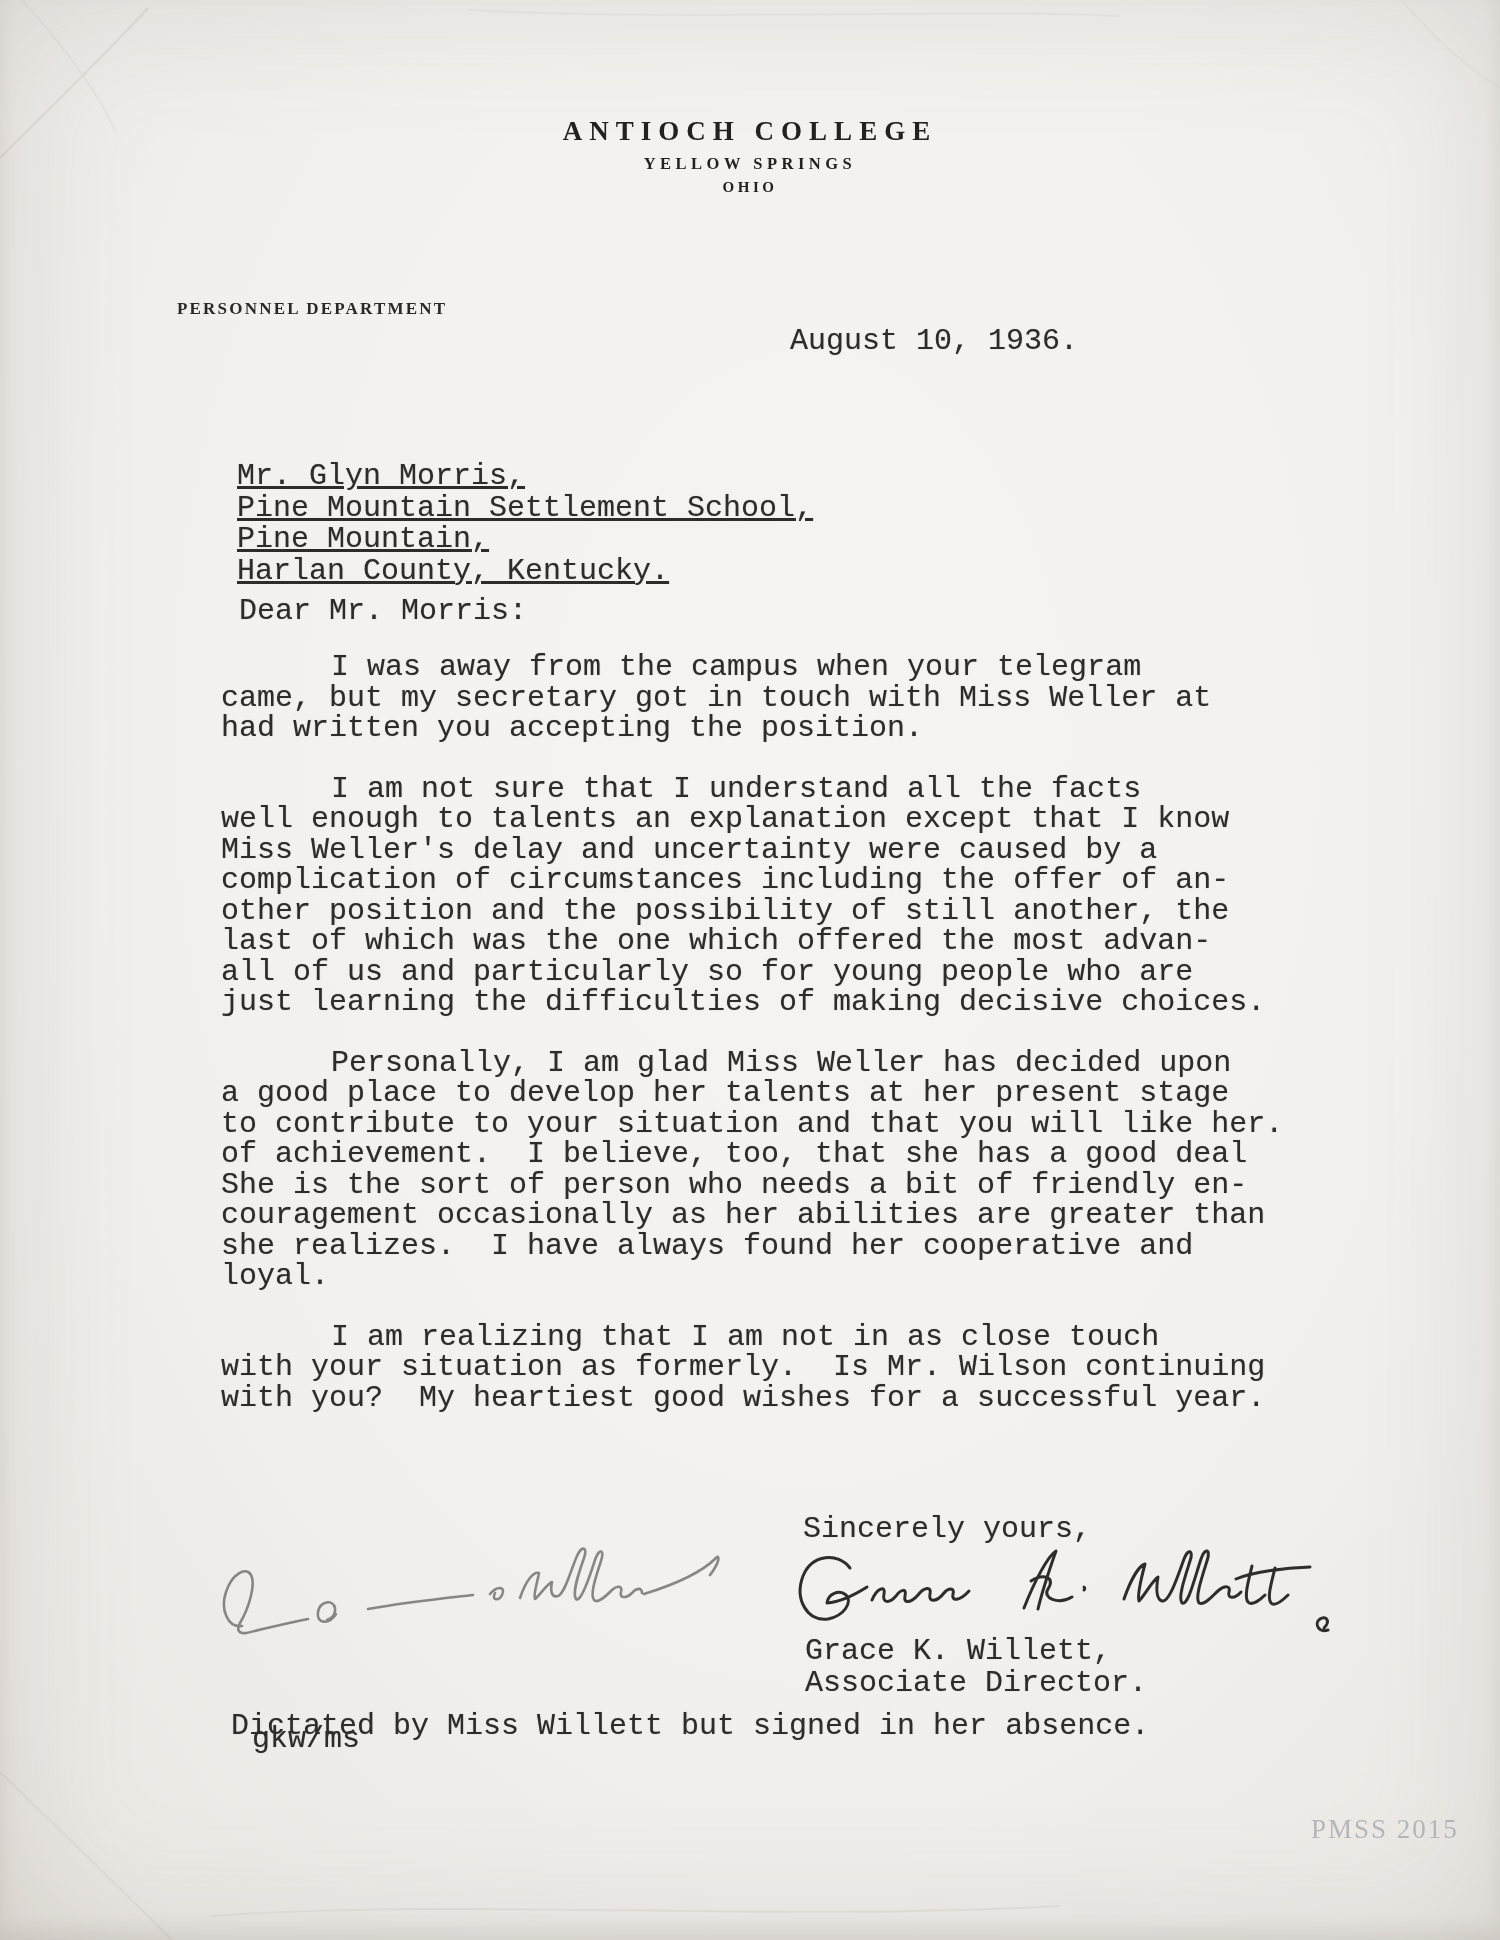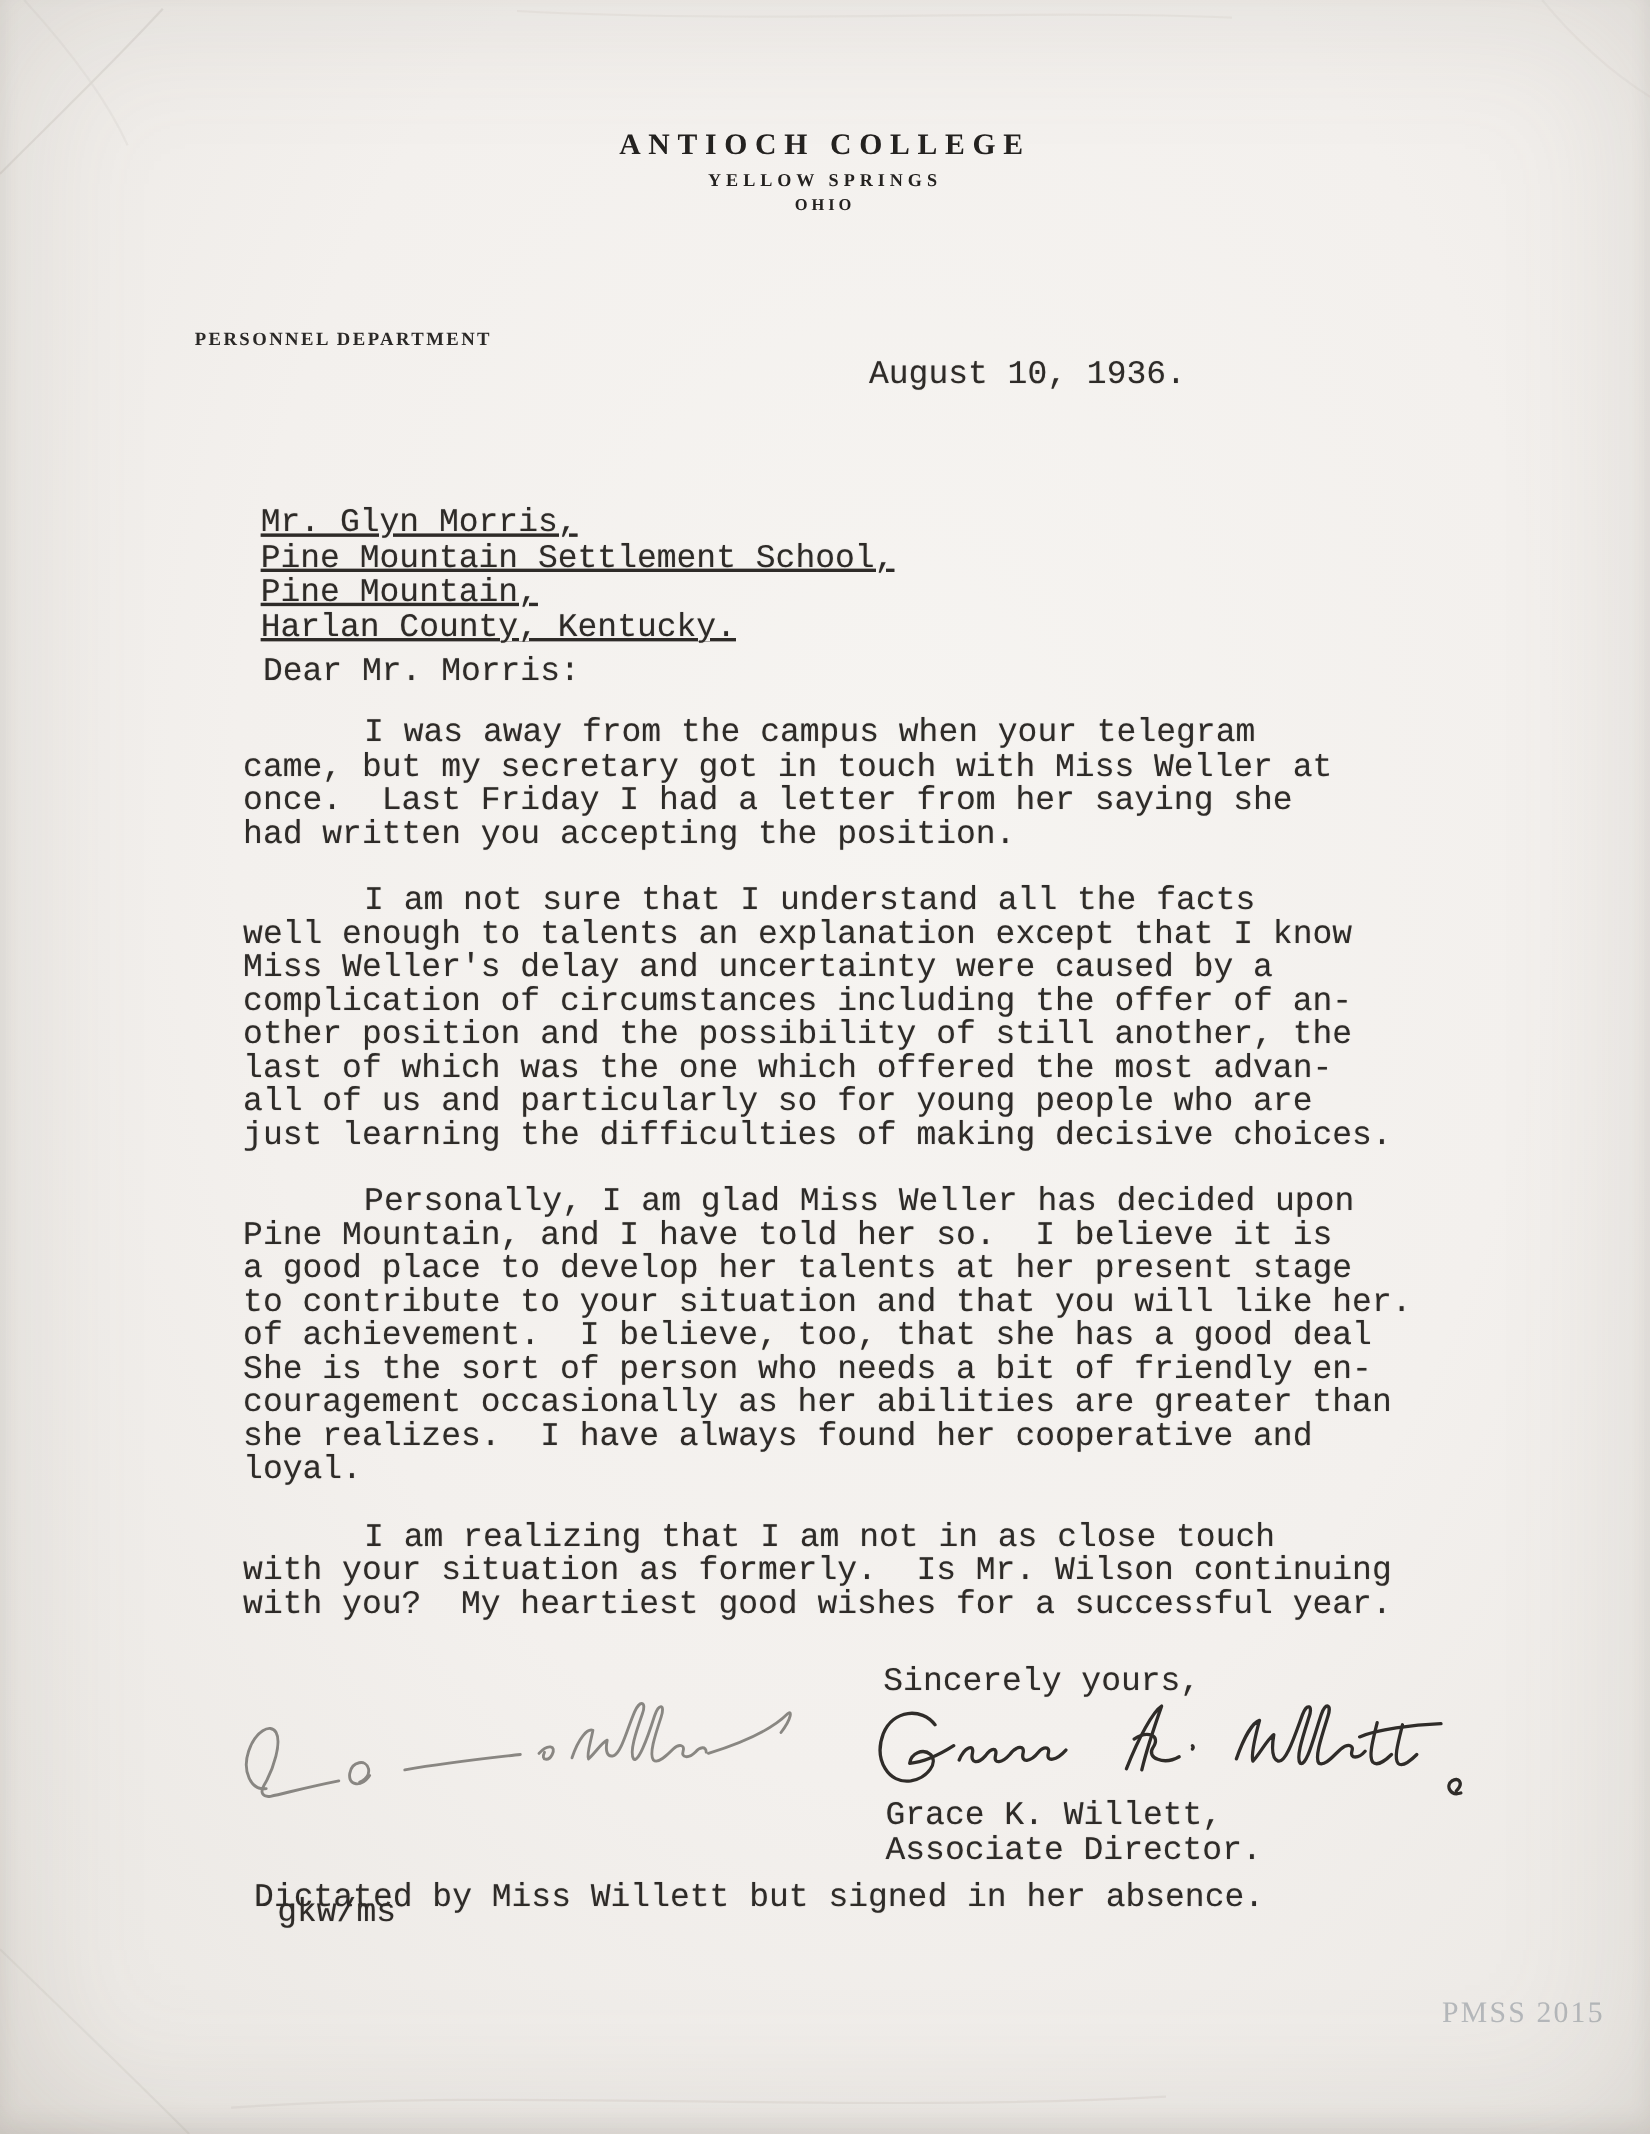--- a/index.html
+++ b/index.html
@@ -83,36 +83,34 @@
     <div class="line type">Pine Mountain,</div>
     <div class="line type">Harlan County, Kentucky.</div>
   </div>
 
   <div class="salutation type">Dear Mr. Morris:</div>
 
   <div class="body">
     <div class="para">
       <div class="line type indent">I was away from the campus when your telegram</div>
       <div class="line type">came, but my secretary got in touch with Miss Weller at</div>
-      <div class="line type">once.  Last Friday I had a letter from her saying she</div>
       <div class="line type">had written you accepting the position.</div>
     </div>
     <div class="para">
       <div class="line type indent">I am not sure that I understand all the facts</div>
       <div class="line type">well enough to talents an explanation except that I know</div>
       <div class="line type">Miss Weller's delay and uncertainty were caused by a</div>
       <div class="line type">complication of circumstances including the offer of an-</div>
       <div class="line type">other position and the possibility of still another, the</div>
       <div class="line type">last of which was the one which offered the most advan-</div>
       <div class="line type">all of us and particularly so for young people who are</div>
       <div class="line type">just learning the difficulties of making decisive choices.</div>
     </div>
     <div class="para">
       <div class="line type indent">Personally, I am glad Miss Weller has decided upon</div>
-      <div class="line type">Pine Mountain, and I have told her so.  I believe it is</div>
       <div class="line type">a good place to develop her talents at her present stage</div>
       <div class="line type">to contribute to your situation and that you will like her.</div>
       <div class="line type">of achievement.  I believe, too, that she has a good deal</div>
       <div class="line type">She is the sort of person who needs a bit of friendly en-</div>
       <div class="line type">couragement occasionally as her abilities are greater than</div>
       <div class="line type">she realizes.  I have always found her cooperative and</div>
       <div class="line type">loyal.</div>
     </div>
     <div class="para">
       <div class="line type indent">I am realizing that I am not in as close touch</div>

